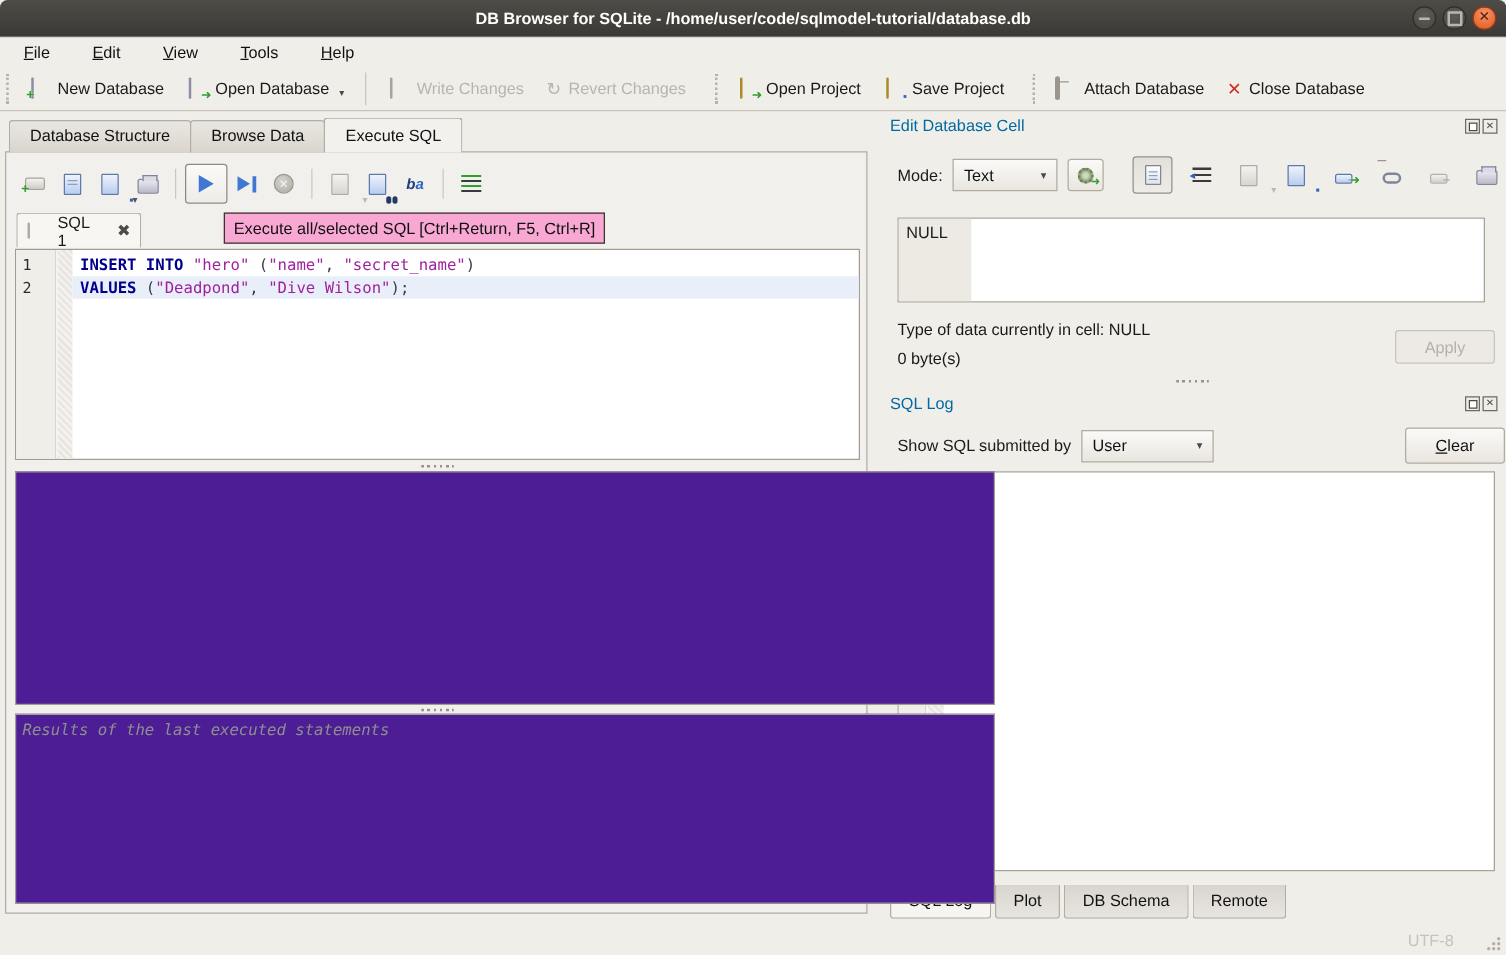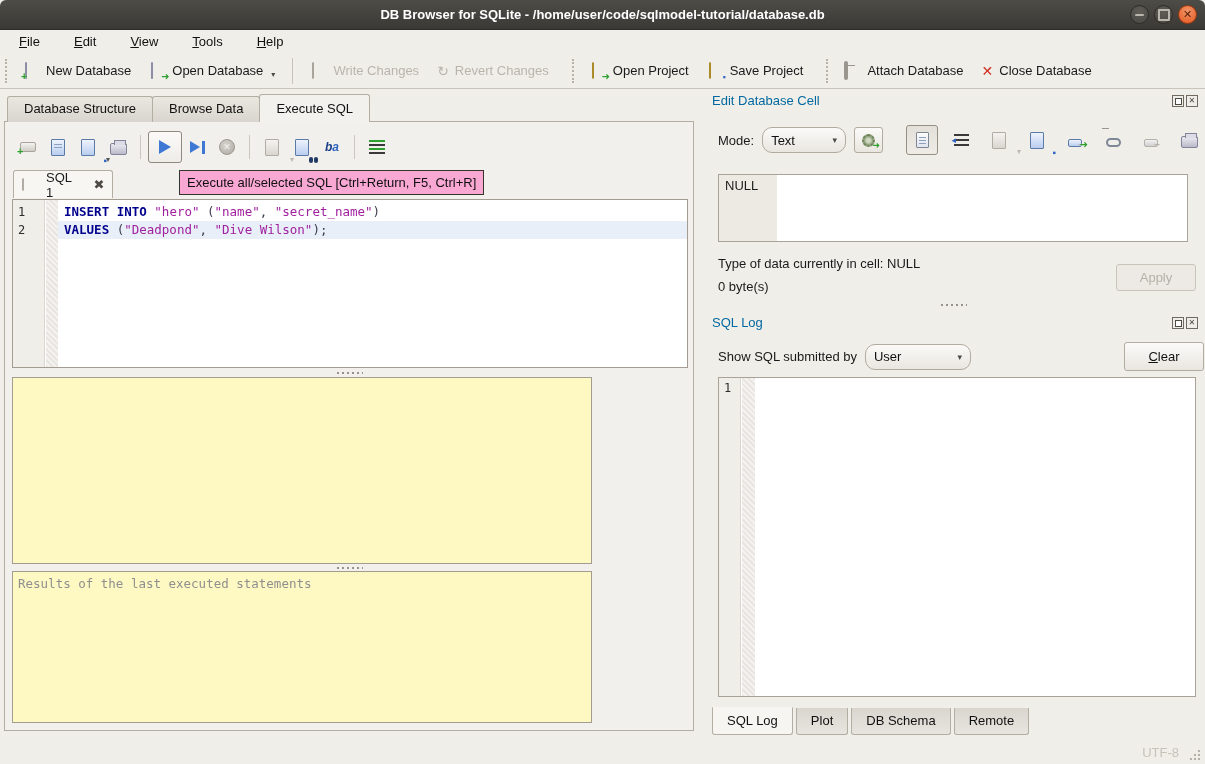--- a/index.html
+++ b/index.html
@@ -91,33 +91,33 @@
   .foldstrip { position:absolute; left:33px; top:0; bottom:0; width:12px; background:repeating-linear-gradient(45deg,#e9e6e1 0 2px,#f4f2ee 2px 4px); }
   .codearea { position:absolute; left:45px; top:0; right:0; bottom:0; font-family:"DejaVu Sans Mono",monospace; font-size:12.5px; line-height:18px; padding-top:3px; }
   .codeline { padding-left:6px; white-space:pre; }
   .codeline.hl { background:#e9eff9; }
   .kw { color:#00008c; font-weight:bold; }
   .str { color:#a0219e; }
   .pl { color:#3c3c4e; }
 
   .splitter-h { position:absolute; left:7px; width:676px; height:7px; display:flex; align-items:center; justify-content:center; }
   .splitter-h .dots { width:26px; height:2px; background:repeating-linear-gradient(90deg,#97928a 0 2px,transparent 2px 5px); }
-  .panel-plain { position:absolute; left:7px; width:580px; background:#fef9c3; border:1px solid #a29c91; }
+  .panel-plain { position:absolute; left:7px; width:784px; background:#4c1d95; border:1px solid #a29c91;font-style:italic; }
   .results-ph { font-family:"DejaVu Sans Mono",monospace; font-size:12.5px; color:#8f8f8f; padding:4px 0 0 5px; }
 
   
   .dock { position:absolute; left:704px; top:89px; width:501px; height:651px; }
   .dock-header { position:absolute; left:8px; display:flex; align-items:center; width:486px; }
   .dock-header .t { color:#0369a1; }
   .dock-header .btns { margin-left:auto; display:flex; gap:2px; }
   .hbtn { width:12px; height:12px; border:1px solid #6f6a62; background:#efede8; font-size:8px; line-height:10px; text-align:center; color:#4d4a44; position:relative; }
   .hbtn.float::after { content:""; position:absolute; left:2px; top:2px; width:5px; height:5px; border:1px solid #4d4a44; background:#fff; }
   .hbtn.close::after { content:"✕"; position:absolute; left:1.5px; top:0.5px; font-size:8px; }
 
-  .combo { height:26px; background:linear-gradient(#fbfaf8,#e9e6e0); border:1px solid #b1aba0; border-radius:10px; display:flex; align-items:center; padding:0 8px; color:#111; position:relative; }
+  .combo { height:26px; background:linear-gradient(#fbfaf8,#e9e6e0); border:1px solid #b1aba0; border-radius:0; display:flex; align-items:center; padding:0 8px; color:#111; position:relative; }
   .combo .arr { margin-left:auto; font-size:9px; color:#4c4a45; }
   .btn { height:27px; background:linear-gradient(#fbfaf8,#e9e6e0); border:1px solid #b1aba0; border-radius:3px; display:flex; align-items:center; justify-content:center; color:#111; }
   .btn.disabled { background:#edeae5; border-color:#c9c4ba; color:#b5b1a8; }
   .btn .u::first-letter { text-decoration:underline; }
 
   .gearbtn { width:29px; height:26px; border:1px solid #b1aba0; border-radius:3px; background:linear-gradient(#fbfaf8,#e9e6e0); display:flex; align-items:center; justify-content:center; position:relative; }
   .gear { width:13px; height:13px; border-radius:50%; background:radial-gradient(circle,#cfd8c2 30%, #8da07a 70%); border:2px dotted #6d8257; }
   .gearbtn .badge { right:2px; bottom:2px; color:#2e9e2e; font-size:9px; }
 
   .cellbtn { width:30px; height:28px; display:flex; align-items:center; justify-content:center; position:relative; }
@@ -133,21 +133,21 @@
   .loggrid { position:absolute; left:14px; top:288px; width:478px; height:320px; background:#fff; border:1px solid #a8a298; }
   .loggrid .gut { position:absolute; left:0; top:0; bottom:0; width:22px; background:#f0eee8; border-right:1px solid #dad6cf; font-family:"DejaVu Sans Mono",monospace; font-size:12px; color:#2d2d2d; padding:3px 0 0 5px; }
   .loggrid .hatch { position:absolute; left:23px; top:0; bottom:0; width:13px; background:repeating-linear-gradient(45deg,#e9e6e1 0 2px,#f4f2ee 2px 4px); }
 
   .btabs { position:absolute; left:8px; top:619px; display:flex; }
   .btab { padding:5px 14px 6px; border:1px solid #b3ada2; border-top:none; background:linear-gradient(#d9d5ce,#e8e5e0); margin-right:3px; border-radius:0 0 3px 3px; color:#111; }
   .btab.active { background:#f6f5f2; border-top:1px solid #f6f5f2; margin-top:-1px; }
 
   
   .statusbar { position:absolute; left:0; top:740px; width:1205px; height:24px; display:flex; align-items:center; }
-  .statusbar .enc { margin-left:auto; margin-right:26px; color:#c7c3ba; font-size:13px; }
+  .statusbar .enc { margin-left:auto; margin-right:42px; color:#c7c3ba; font-size:13px; }
   .grip { position:absolute; right:3px; bottom:3px; width:13px; height:13px;
     background:radial-gradient(circle at 2px 11px,#b5b0a7 1px,transparent 1.6px),
                radial-gradient(circle at 6px 11px,#b5b0a7 1px,transparent 1.6px),
                radial-gradient(circle at 10px 11px,#b5b0a7 1px,transparent 1.6px),
                radial-gradient(circle at 6px 7px,#b5b0a7 1px,transparent 1.6px),
                radial-gradient(circle at 10px 7px,#b5b0a7 1px,transparent 1.6px),
                radial-gradient(circle at 10px 3px,#b5b0a7 1px,transparent 1.6px); }
 </style>
 </head>
 <body>

